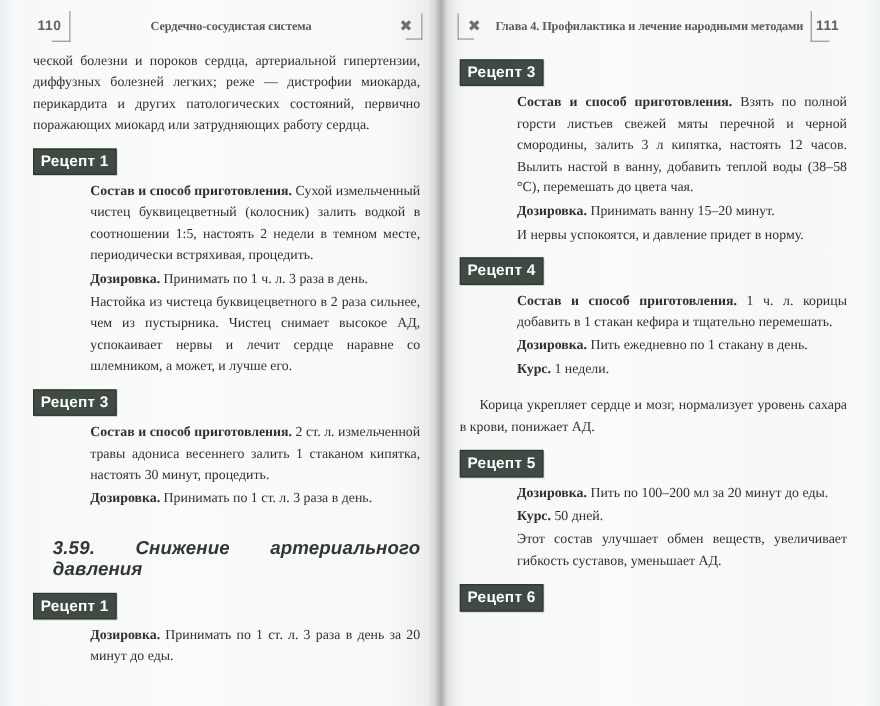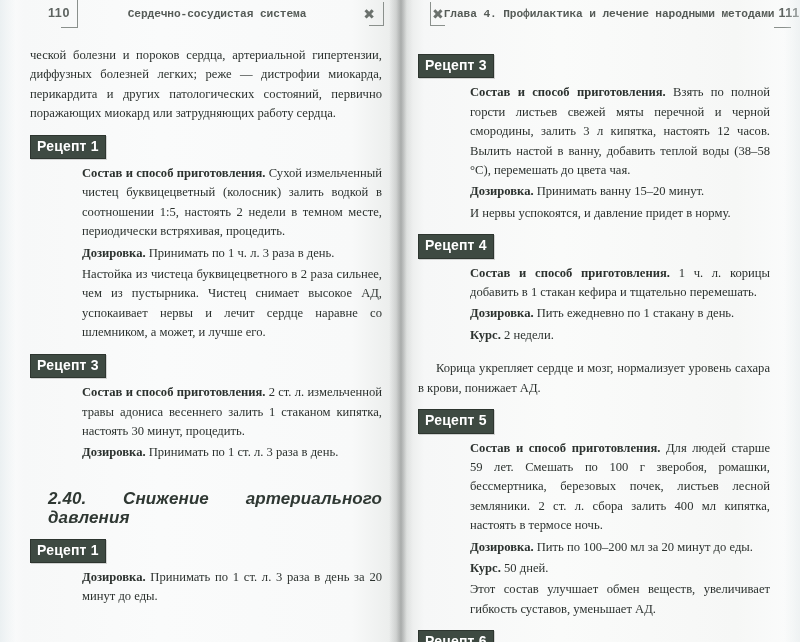--- a/index.html
+++ b/index.html
@@ -16,21 +16,21 @@
   .page{
     position:absolute;top:0;height:642px;width:400px;
     box-sizing:border-box;
   }
   .page.left{left:0;padding:0 18px 0 30px;}
   .page.right{left:400px;padding:0 30px 0 18px;}
 
   
   .runhead{
     position:relative;height:46px;
-    display:flex;align-items:flex-start;margin-left:14px;
+    display:flex;align-items:flex-end;
   }
   .runhead .inner{
     display:flex;align-items:center;width:100%;
     padding-bottom:8px;
   }
   .pagenum{
     font-family:"Liberation Sans", sans-serif;
     font-size:12.5px;font-weight:700;color:#5d6360;
     letter-spacing:.6px;
     padding:0 7px 2px 4px;
@@ -41,21 +41,21 @@
   }
   .brk::after{
     content:"";position:absolute;bottom:0;height:1px;
     width:17px;background:#8a908c;
   }
   .brk.l::after{right:0;}
   .brk.r::after{left:0;}
 
   .headtitle{
     flex:1;text-align:center;
-    font-family:Liberation Mono, monospace;
+    font-family:Liberation Serif, serif;
     font-size:11.2px;font-weight:700;color:#555b57;
     letter-spacing:-.1px;white-space:nowrap;
   }
   .orn{
     width:26px;height:26px;position:relative;
     display:flex;align-items:center;justify-content:center;
     color:#6b716d;
   }
   .orn .glyph{
     font-family:"DejaVu Sans", sans-serif;
@@ -157,21 +157,21 @@
       </div>
 
       <div class="tagwrap">
         <span class="tag">Рецепт 3</span>
       </div>
       <div class="indented block">
         <p class="para"><b class="b">Состав и способ приготовления.</b><span> 2 ст. л. измельченной травы адониса весеннего залить 1 стаканом кипятка, настоять 30 минут, процедить.</span></p>
         <p class="para"><b class="b">Дозировка.</b><span> Принимать по 1 ст. л. 3 раза в день.</span></p>
       </div>
 
-      <div class="sechead">2.40. Снижение артериального давления</div>
+      <div class="sechead">3.59. Снижение артериального давления</div>
 
       <div class="tagwrap">
         <span class="tag">Рецепт 1</span>
       </div>
       <div class="indented block">
         <p class="para"><b class="b">Дозировка.</b><span> Принимать по 1 ст. л. 3 раза в день за 20 минут до еды.</span></p>
 
       </div>
 
     </div>
@@ -201,30 +201,29 @@
         <p class="para"><b class="b">Дозировка.</b><span> Принимать ванну 15–20 минут.</span></p>
         <p class="para"><span>И нервы успокоятся, и давление придет в норму.</span></p>
       </div>
 
       <div class="tagwrap">
         <span class="tag">Рецепт 4</span>
       </div>
       <div class="indented block">
         <p class="para"><b class="b">Состав и способ приготовления.</b><span> 1 ч. л. корицы добавить в 1 стакан кефира и тщательно перемешать.</span></p>
         <p class="para"><b class="b">Дозировка.</b><span> Пить ежедневно по 1 стакану в день.</span></p>
-        <p class="para"><b class="b">Курс.</b><span> 2 недели.</span></p>
+        <p class="para"><b class="b">Курс.</b><span> 1 недели.</span></p>
       </div>
 
       <p class="para note">Корица укрепляет сердце и мозг, нормализует уровень сахара в крови, понижает АД.</p>
 
       <div class="tagwrap">
         <span class="tag">Рецепт 5</span>
       </div>
       <div class="indented block">
-        <p class="para"><b class="b">Состав и способ приготовления.</b><span> Для людей старше 59 лет. Смешать по 100 г зверобоя, ромашки, бессмертника, березовых почек, листьев лесной земляники. 2 ст. л. сбора залить 400 мл кипятка, настоять в термосе ночь.</span></p>
         <p class="para"><b class="b">Дозировка.</b><span> Пить по 100–200 мл за 20 минут до еды.</span></p>
         <p class="para"><b class="b">Курс.</b><span> 50 дней.</span></p>
         <p class="para"><span>Этот состав улучшает обмен веществ, увеличивает гибкость суставов, уменьшает АД.</span></p>
       </div>
 
       <div class="tagwrap">
         <span class="tag">Рецепт 6</span>
       </div>
 
     </div>

